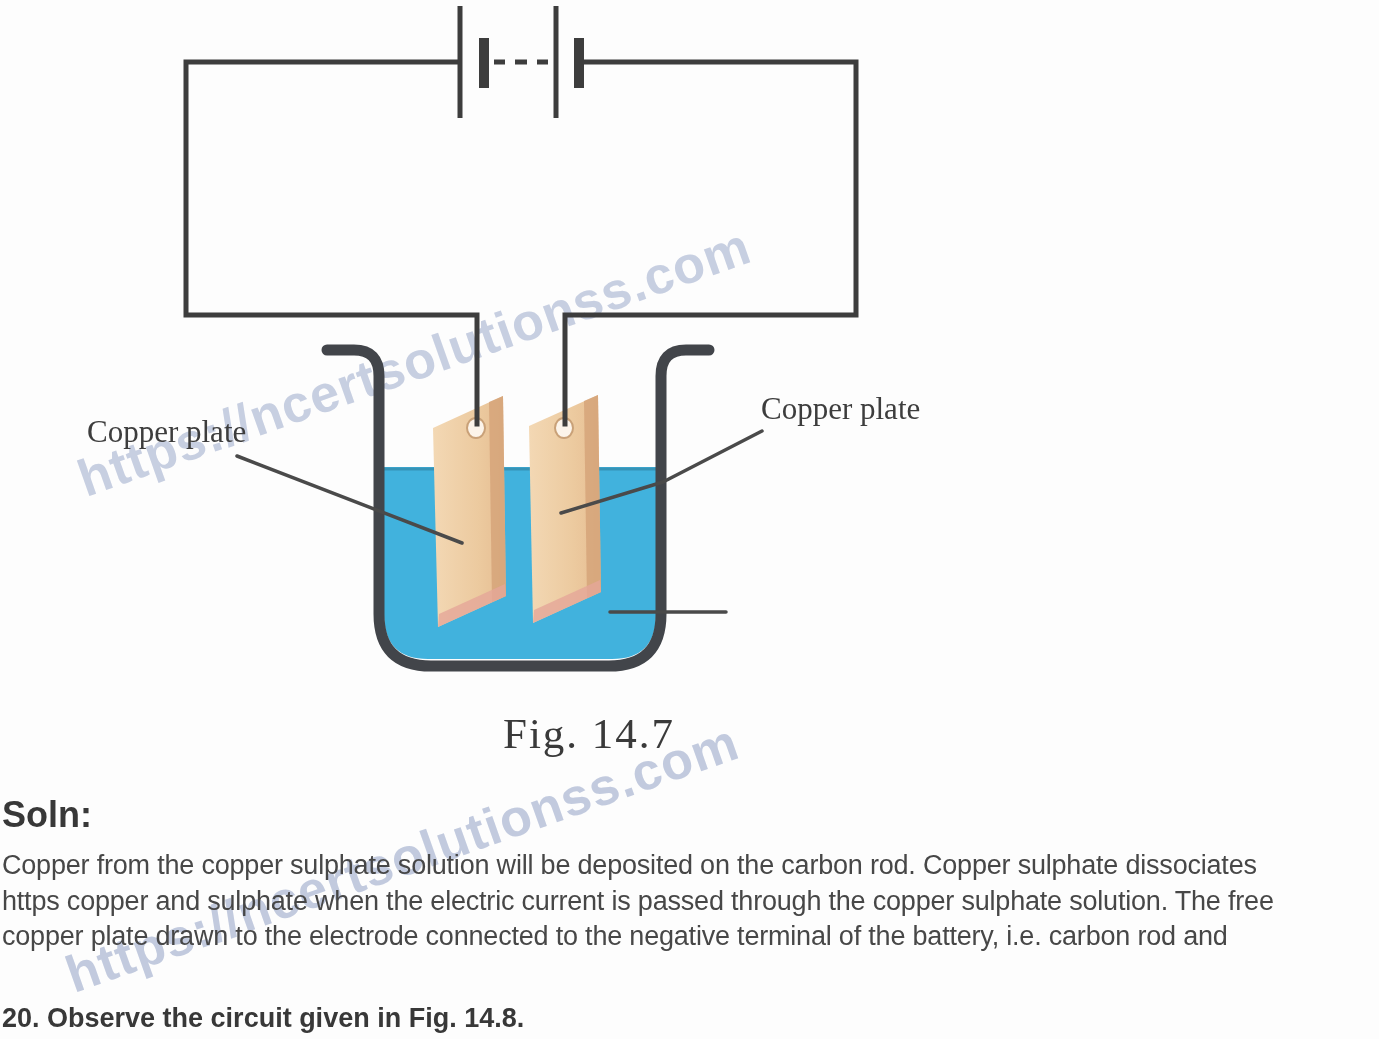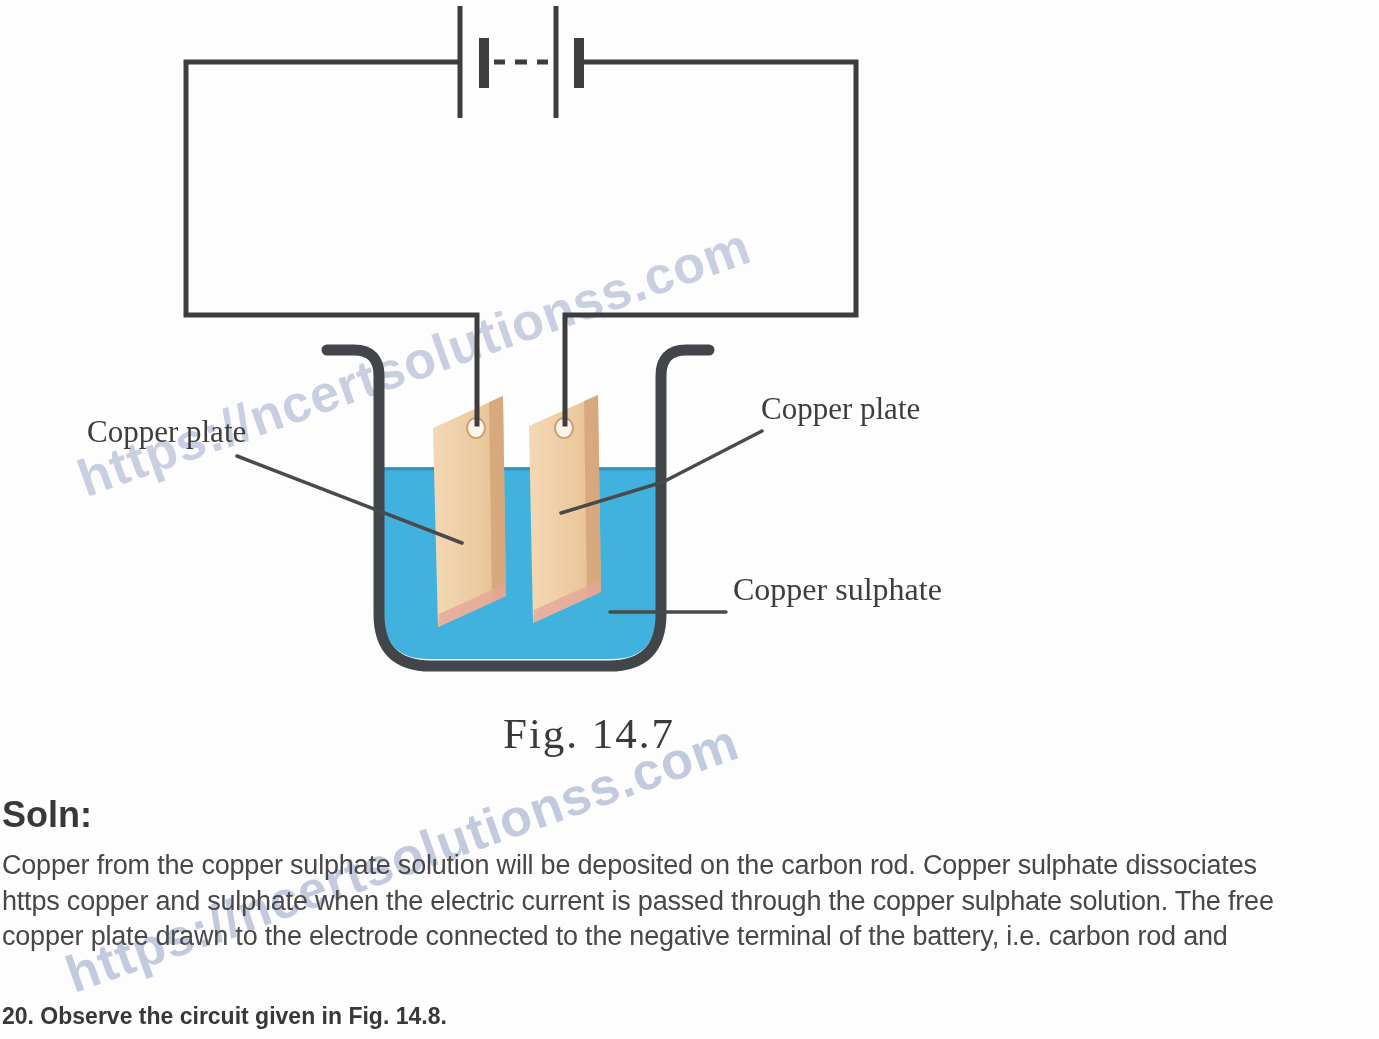--- a/index.html
+++ b/index.html
@@ -57,21 +57,21 @@
     font-size:36px;font-weight:bold;color:#383838;z-index:3;
   }
   .para{
     position:absolute;left:2px;top:848px;
     font-size:27px;line-height:35.5px;color:#474747;
     letter-spacing:-0.2px;z-index:3;
   }
   .para div{white-space:nowrap;}
   .q20{
     position:absolute;left:2px;top:1003px;
-    font-size:23px;font-weight:bold;color:#383838;z-index:3;white-space:nowrap;
+    font-size:27px;font-weight:bold;color:#383838;z-index:3;white-space:nowrap;
   }
 </style>
 </head>
 <body>
 
 <div class="page">
 
   <div class="watermark wm1">https://ncertsolutionss.com</div>
   <div class="watermark wm2">https://ncertsolutionss.com</div>
 
@@ -115,21 +115,20 @@
     <path class="beaker" d="M327 350 H354 Q379 350 379 376 V614 Q379 666 431 666 H609 Q661 666 661 614 V376 Q661 350 686 350 H709"></path>
 
     <path class="leader" d="M237 456 L462 543"></path>
     <path class="leader" d="M762 431 L663 482 L561 513"></path>
     <path class="leader" d="M610 612 H726"></path>
   </svg>
 
   <div class="fig-label lbl-plate-left">Copper plate</div>
   <div class="fig-label lbl-plate-right">Copper plate</div>
   <div class="fig-label lbl-solution">
-    <div>Copper sulphate</div>
   </div>
   <div class="fig-label fig-caption">Fig. 14.7</div>
 
   <div class="soln-heading">Soln:</div>
   <div class="para">
     <div>Copper from the copper sulphate solution will be deposited on the carbon rod. Copper sulphate dissociates</div>
     <div>https copper and sulphate when the electric current is passed through the copper sulphate solution. The free</div>
     <div>copper plate drawn to the electrode connected to the negative terminal of the battery, i.e. carbon rod and</div>
   </div>
   <div class="q20">20. Observe the circuit given in Fig. 14.8.</div>

